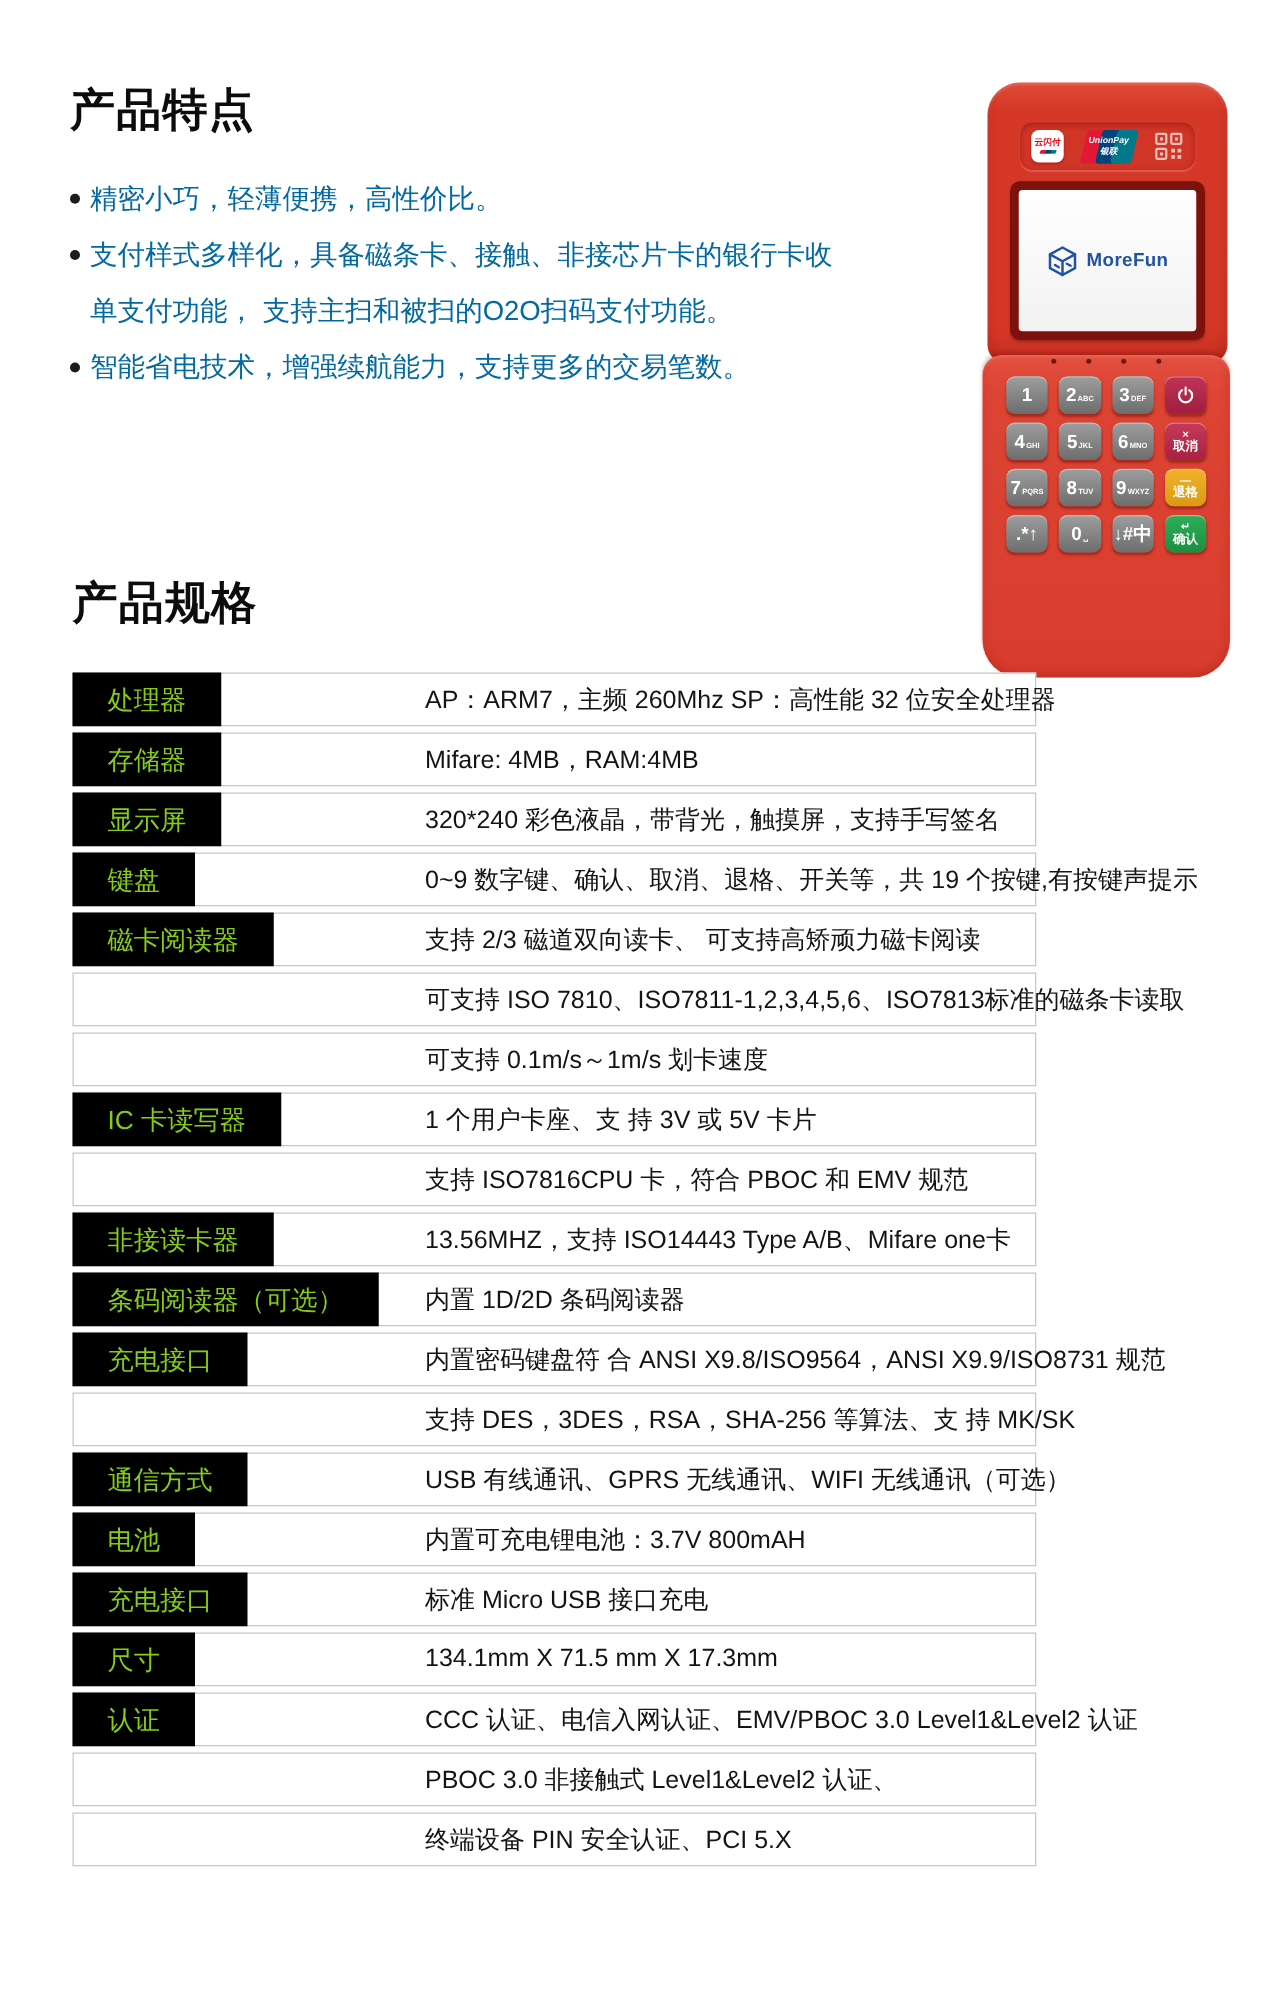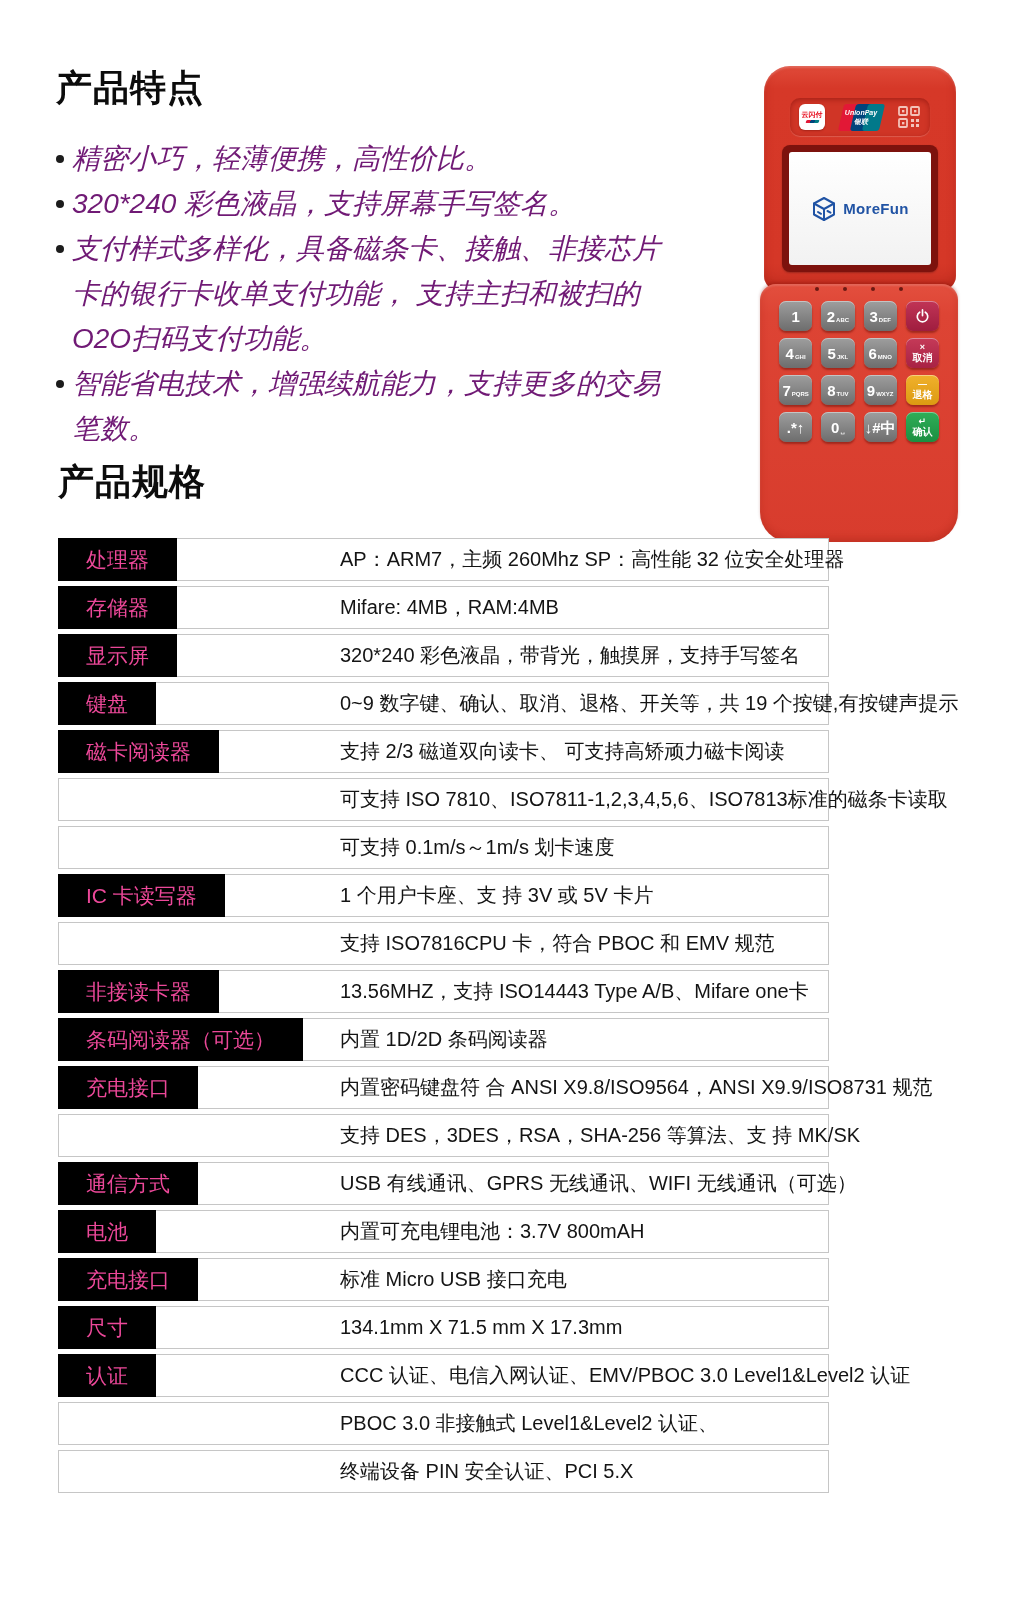--- a/index.html
+++ b/index.html
@@ -5,39 +5,39 @@
   html,body{margin:0;padding:0;}
   body{
     width:1014px;height:1600px;background:#ffffff;position:relative;overflow:hidden;
     font-family:"Liberation Sans","DejaVu Sans",sans-serif;color:#1a1a1a;
   }
   .section-title{font-size:36px;font-weight:800;color:#0c0c0c;letter-spacing:1px;line-height:40px;}
 
   
   .features{position:absolute;left:56px;top:68px;width:616px;}
   .features ul{list-style:none;margin:28px 0 0 0;padding:0;}
-  .features li{position:relative;padding-left:16px;font-size:28px;color:#701a75;line-height:45px;font-style:italic;}
+  .features li{position:relative;padding-left:16px;font-size:22px;color:#0369a1;line-height:45px;}
   .features li::before{content:"";position:absolute;left:0;top:19px;width:8px;height:8px;border-radius:50%;background:#1c1c1c;}
 
   
   .specs{position:absolute;left:58px;top:462px;width:771px;}
   .spec-table{margin-top:36px;}
   .spec-row{position:relative;height:41px;border:1px solid #c6c6c6;margin-bottom:5px;background:#fff;}
   .spec-label{
-    position:absolute;left:-1px;top:-1px;bottom:-1px;background:#000;color:#ec4899;
+    position:absolute;left:-1px;top:-1px;bottom:-1px;background:#000;color:#84cc16;
     display:flex;align-items:center;padding:0 28px;font-size:21px;white-space:nowrap;
   }
   .spec-label:empty{display:none;}
   .spec-value{
     position:absolute;left:245px;top:0;height:100%;display:flex;align-items:center;
     font-size:20px;color:#141414;white-space:nowrap;margin-left:36px;
   }
 
   
-  .device{position:absolute;left:760px;top:66px;width:200px;height:476px;}
+  .device{position:absolute;left:786px;top:66px;width:200px;height:476px;}
   .dev-upper{
     position:absolute;left:4px;right:4px;top:0;height:224px;
     background:linear-gradient(180deg,#e04a39 0%,#d63828 10%,#d53727 88%,#c73022 100%);
     border-radius:26px 26px 14px 14px;
     box-shadow:inset 0 2px 2px rgba(255,255,255,.18), inset 0 -5px 9px rgba(140,20,10,.35);
   }
   .icon-tray{
     position:absolute;left:26px;right:26px;top:32px;height:38px;border-radius:10px;
     background:#d03526;
     box-shadow:inset 0 2px 5px rgba(120,12,6,.45), 0 1px 1px rgba(255,255,255,.18);
@@ -88,21 +88,20 @@
   .k-top{font-size:9px;font-weight:bold;line-height:9px;}
   .k-label{font-size:10px;font-weight:bold;line-height:11px;}
 </style>
 </head>
 <body>
 
 <div class="features">
   <div class="section-title">产品特点</div>
   <ul>
     <li>精密小巧，轻薄便携，高性价比。</li>
-    <li>320*240 彩色液晶，支持屏幕手写签名。</li>
     <li>支付样式多样化，具备磁条卡、接触、非接芯片卡的银行卡收单支付功能， 支持主扫和被扫的O2O扫码支付功能。</li>
     <li>智能省电技术，增强续航能力，支持更多的交易笔数。</li>
   </ul>
 </div>
 
 <div class="device">
   <div class="dev-upper">
     <div class="icon-tray">
       <div class="quickpass">
         <span class="t">云闪付</span>

